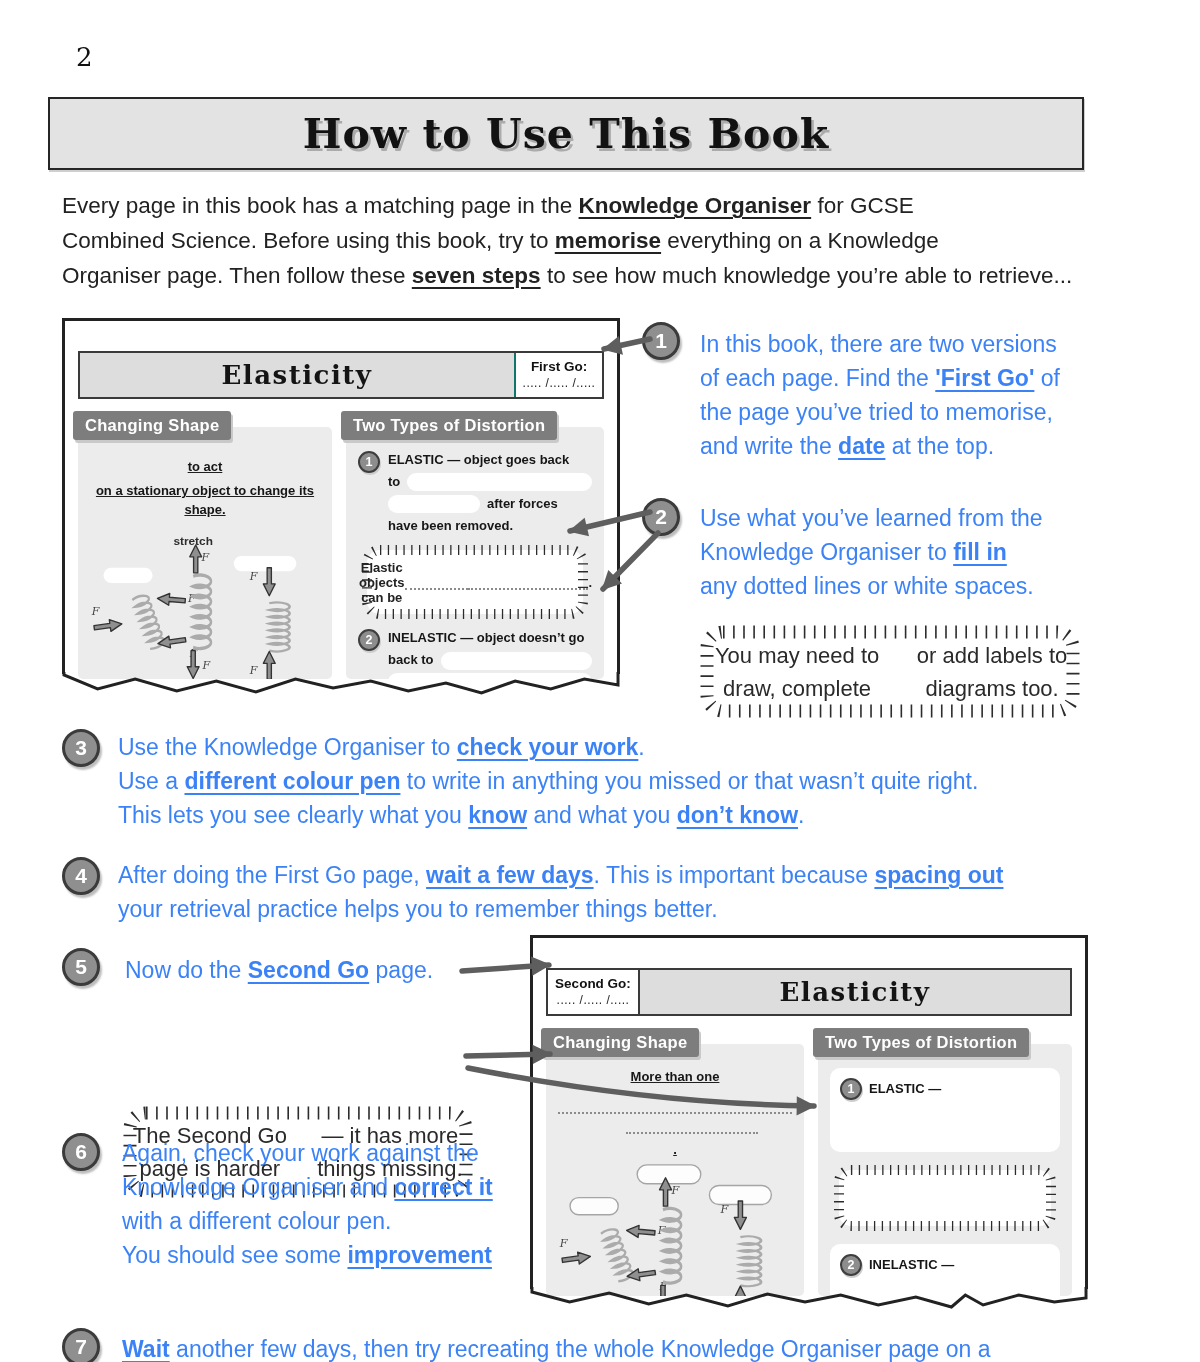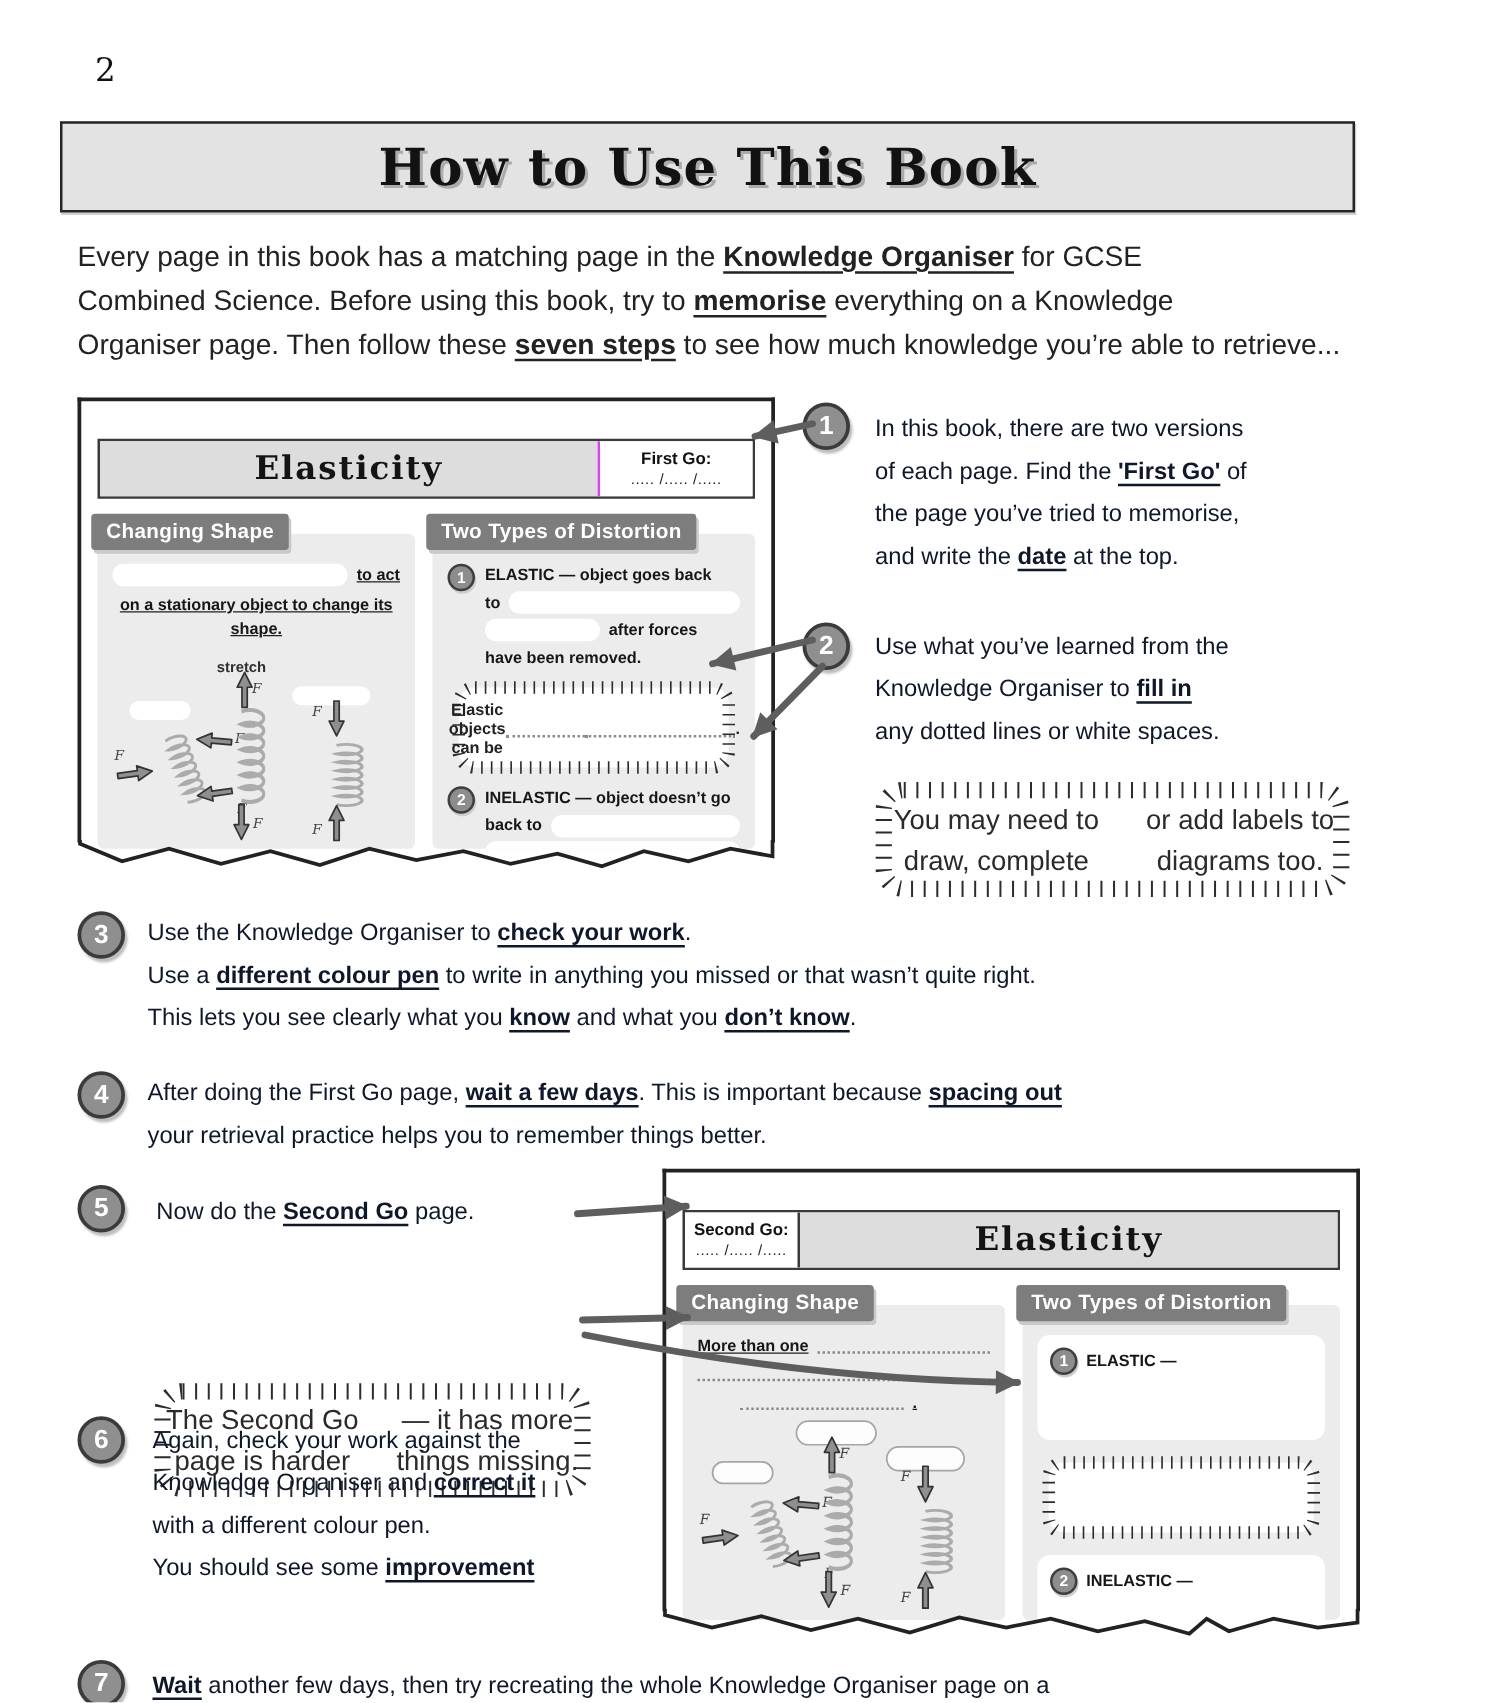--- a/index.html
+++ b/index.html
@@ -24,54 +24,54 @@
     color:#121212; text-shadow:2.5px 2.5px 0 #ababab;
   }
   .intro { left:62px; top:188px; width:1050px; font-size:22.5px; line-height:35px; color:#222; }
 
   
   .badge {
     width:38px; height:38px; border-radius:50%; background:#8f8f8f; border:3px solid #3b3b3b;
     color:#fff; font-weight:700; font-size:21px; display:flex; align-items:center; justify-content:center;
     box-shadow:2px 3px 2px #bdbdbd;
   }
-  .step-text { font-size:19px; line-height:34px; color:#0f172a; }
+  .step-text { font-size:23px; line-height:34px; color:#3b82f6; }
 
   
   .burst { position:relative; }
   .burst > svg { position:absolute; inset:0; width:100%; height:100%; }
   .burst-content {
     position:relative; z-index:1; height:100%; display:flex; flex-direction:row;
     align-items:center; justify-content:center; text-align:center;
   }
   .burst-big .burst-content { font-size:22px; line-height:33px; color:#2a2a2a; }
 
   
   .card { width:558px; background:#fff; border:3px solid #222; border-bottom:none; padding:30px 13px 0; }
   .tear { position:absolute; left:-3px; bottom:-24px; width:calc(100% + 6px); height:26px; }
   .chead { display:flex; height:48px; border:2px solid #3a3a3a; }
   .band { flex:1; background:#dddddd; display:flex; align-items:center; justify-content:center; }
   .ctitle { font-family:"DejaVu Serif",serif; font-weight:700; font-size:26px; letter-spacing:1.5px; color:#141414; }
   .corner { background:#fff; display:flex; flex-direction:column; align-items:center; justify-content:center; line-height:1.3; }
-  .corner-right { width:124px; border-left:2px solid #d946ef; }
+  .corner-right { width:88px; border-left:2px solid #0f766e; }
   .corner-left  { width:92px;  border-right:2px solid #3a3a3a; }
   .corner .lab { font-size:13.5px; font-weight:700; color:#111; }
   .corner .dots { font-size:12px; color:#222; letter-spacing:0.5px; }
 
   .cols { display:flex; gap:14px; margin-top:28px; }
   .col { position:relative; }
   .col-l { flex:1.08;text-decoration:underline; }
   .col-r { flex:1; }
   .tab {
     position:absolute; top:-16px; left:-5px; z-index:2; background:#7d7d7d; color:#fff;
     font-weight:700; font-size:16.5px; padding:5px 12px; border-radius:3px;
     box-shadow:2px 3px 0 #c9c9c9; white-space:nowrap; letter-spacing:0.3px;
   }
   .panel { background:#ececec; border-radius:5px; height:252px; padding:24px 12px 8px; overflow:hidden; }
-  .ct { font-size:13px; font-weight:700; color:#161616; line-height:1.45; }
+  .ct { font-size:13px; font-weight:700; color:#161616; line-height:1.45;flex-direction:column; }
   .pill { background:#fff; border-radius:9px; height:18px; }
   .fr { display:flex; align-items:center; gap:7px; }
   .numc {
     flex:none; width:22px; height:22px; border-radius:50%; background:#8d8d8d; border:2px solid #3e3e3e;
     color:#fff; font-size:12.5px; font-weight:700; display:flex; align-items:center; justify-content:center;
     box-shadow:1px 2px 0 #cdcdcd;
   }
   .dotl { border-bottom:2.5px dotted #8b8b8b; height:12px; }
   .burst-sm .burst-content { font-size:13px; font-weight:700; color:#222; }
   .wbox { background:#fff; border-radius:10px; padding:10px; }

